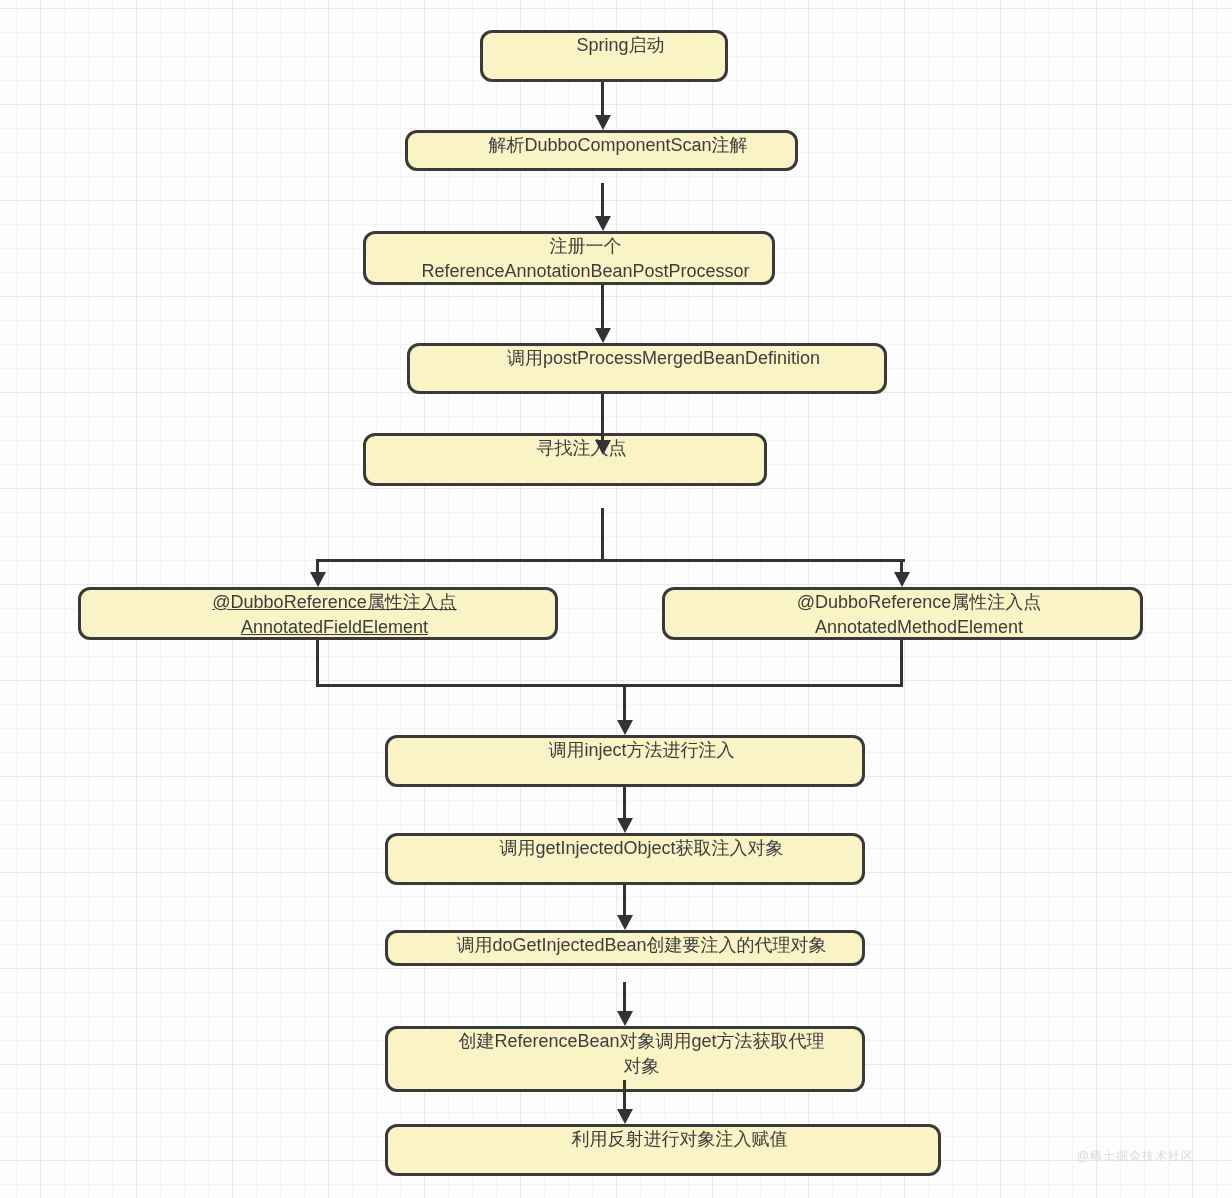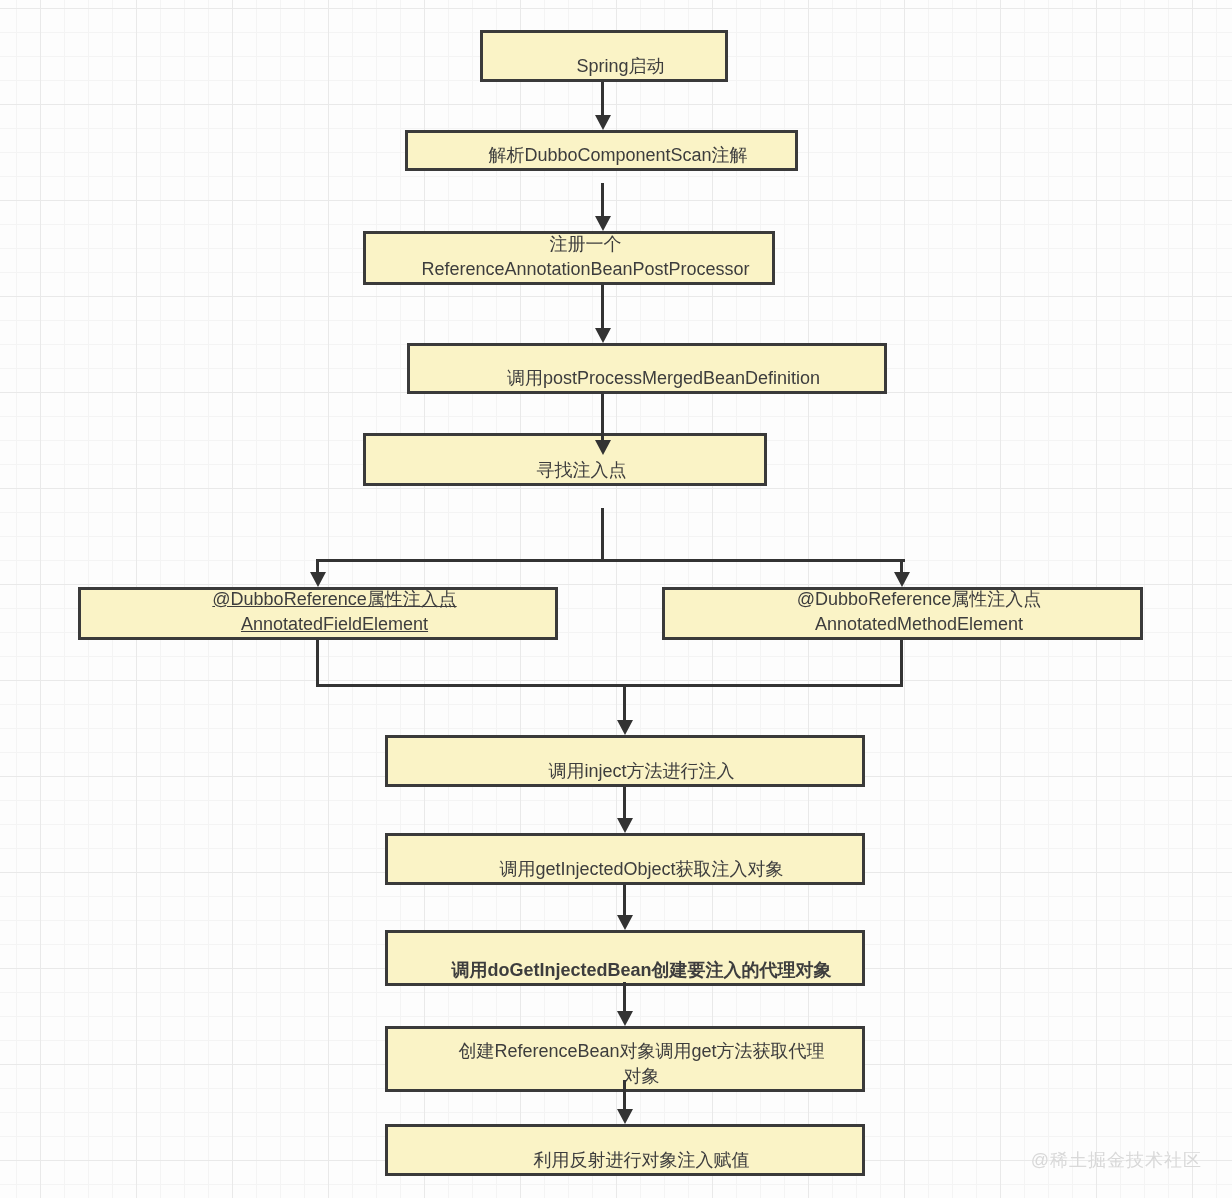--- a/index.html
+++ b/index.html
@@ -20,46 +20,46 @@
       linear-gradient(90deg, #f4f4f4 1px, transparent 1px);
     background-size: 96px 96px, 96px 96px, 24px 24px, 24px 24px;
     background-position: 40px 8px, 40px 8px, 16px 8px, 16px 8px;
   }
 
   .node {
     position: absolute;
     box-sizing: border-box;
     background: #faf3c6;
     border: 3px solid #3a3a3a;
-    border-radius: 0;
+    border-radius: 12px;
     color: #3d3d3d;
     font-size: 18px;
     line-height: 25px;
     display: flex;
     flex-direction: column;
     align-items: center;
-    justify-content: flex-end;
+    justify-content: flex-start;
     text-align: center;
     white-space: nowrap;
     padding-left: 33px;
   }
 
   
   .n1  { left: 480px; top: 30px;   width: 248px; height: 52px; }
   .n2  { left: 405px; top: 130px;  width: 393px; height: 41px; }
   .n3  { left: 363px; top: 231px;  width: 412px; height: 54px; }
   .n4  { left: 363px; top: 343px;  width: 480px; height: 51px; margin-left: 44px; }
   .n5  { left: 363px; top: 433px;  width: 404px; height: 53px; }
   .n6  { left: 78px;  top: 587px;  width: 480px; height: 53px; text-decoration: underline; }
   .n7  { left: 662px; top: 587px;  width: 481px; height: 53px; }
   .n8  { left: 385px; top: 735px;  width: 480px; height: 52px; }
   .n9  { left: 385px; top: 833px;  width: 480px; height: 52px; }
-  .n10 { left: 385px; top: 930px;  width: 480px; height: 56px; font-weight: bold; }
+  .n10 { left: 385px; top: 930px;  width: 480px; height: 36px; }
   .n11 { left: 385px; top: 1026px; width: 480px; height: 66px; }
-  .n12 { left: 385px; top: 1124px; width: 480px; height: 52px; }
+  .n12 { left: 385px; top: 1124px; width: 556px; height: 52px; }
 
   
   .vline {
     position: absolute;
     width: 3px;
     background: #333333;
   }
   .hline {
     position: absolute;
     height: 3px;
@@ -84,22 +84,22 @@
     width: 0;
     height: 0;
     border-left: 8px solid transparent;
     border-right: 8px solid transparent;
     border-top: 15px solid #333333;
   }
 
   .watermark {
     position: absolute;
     top: 1148px;
-    right: 30px;
-    font-size: 18px;
+    right: 38px;
+    font-size: 12px;
     color: #d9d9d9;
     letter-spacing: 1px;
   }
 </style>
 </head>
 <body>
 
 <div class="canvas">
 
   <div class="node n1">

